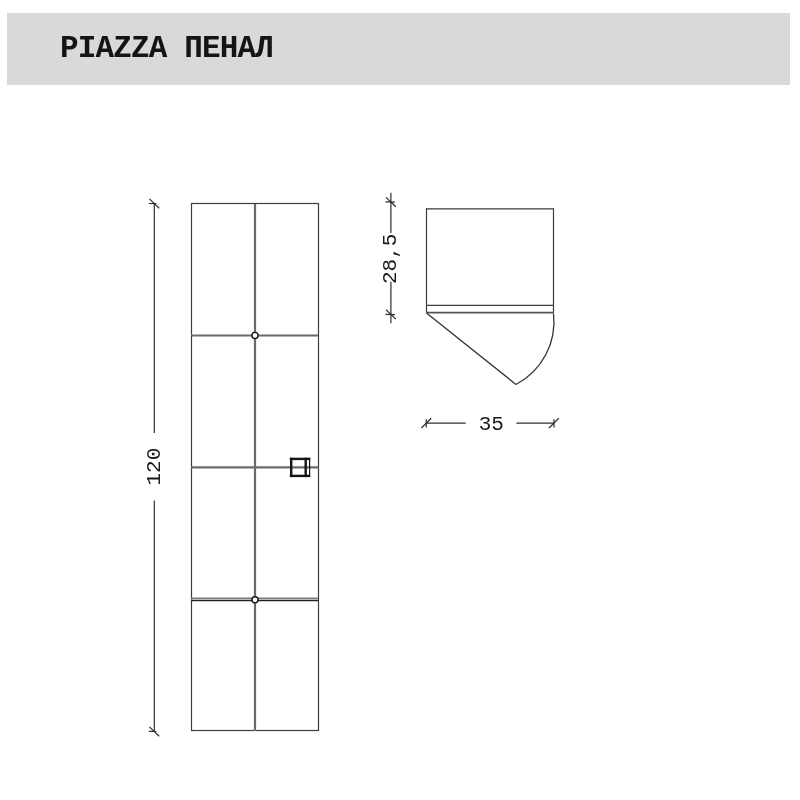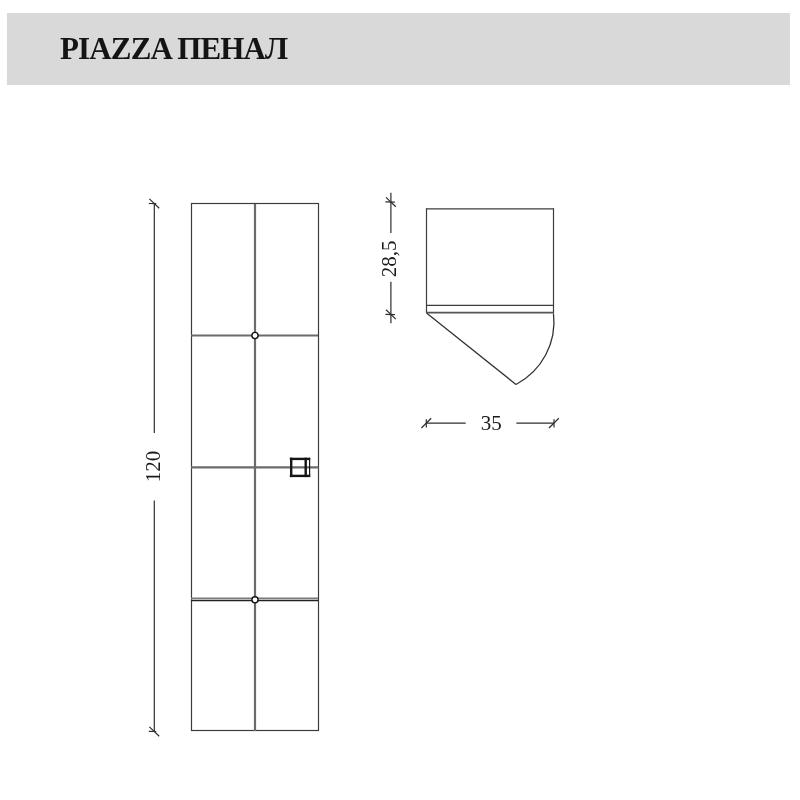--- a/index.html
+++ b/index.html
@@ -1,16 +1,16 @@
 <!DOCTYPE html>
 <html><head>
 <meta charset="utf-8">
 <style>
   html,body{margin:0;padding:0;background:#ffffff;}
-  .page{position:relative;width:684px;height:800px;font-family:Liberation Serif, serif;}
+  .page{position:relative;width:684px;height:800px;font-family:Liberation Mono, monospace;}
 </style>
 </head>
 <body>
 <div class="page">
 
 <div style="position:absolute;left:7px;top:13px;width:783px;height:72px;background:#d9d9d9;"></div>
 
 <div style="position:absolute;left:60px;top:33px;font-size:31px;line-height:31px;font-weight:bold;color:#141414;letter-spacing:-0.85px;white-space:nowrap;">PIAZZA ПЕНАЛ</div>
 
 <svg width="800" height="800" viewBox="0 0 800 800" style="position:absolute;left:0;top:0;" fill="none">

